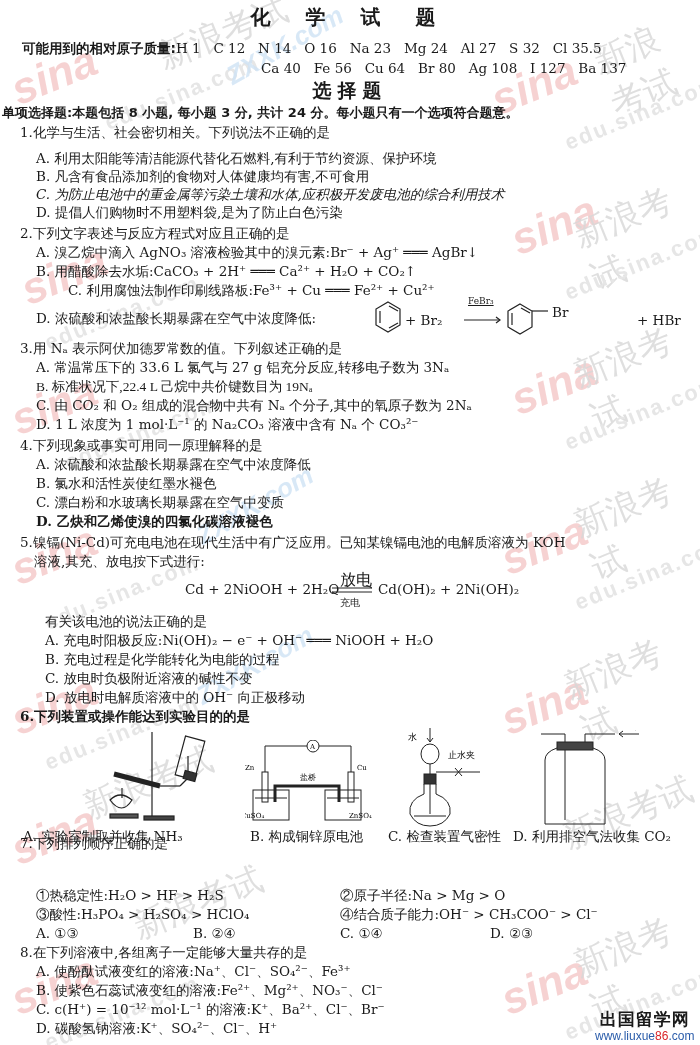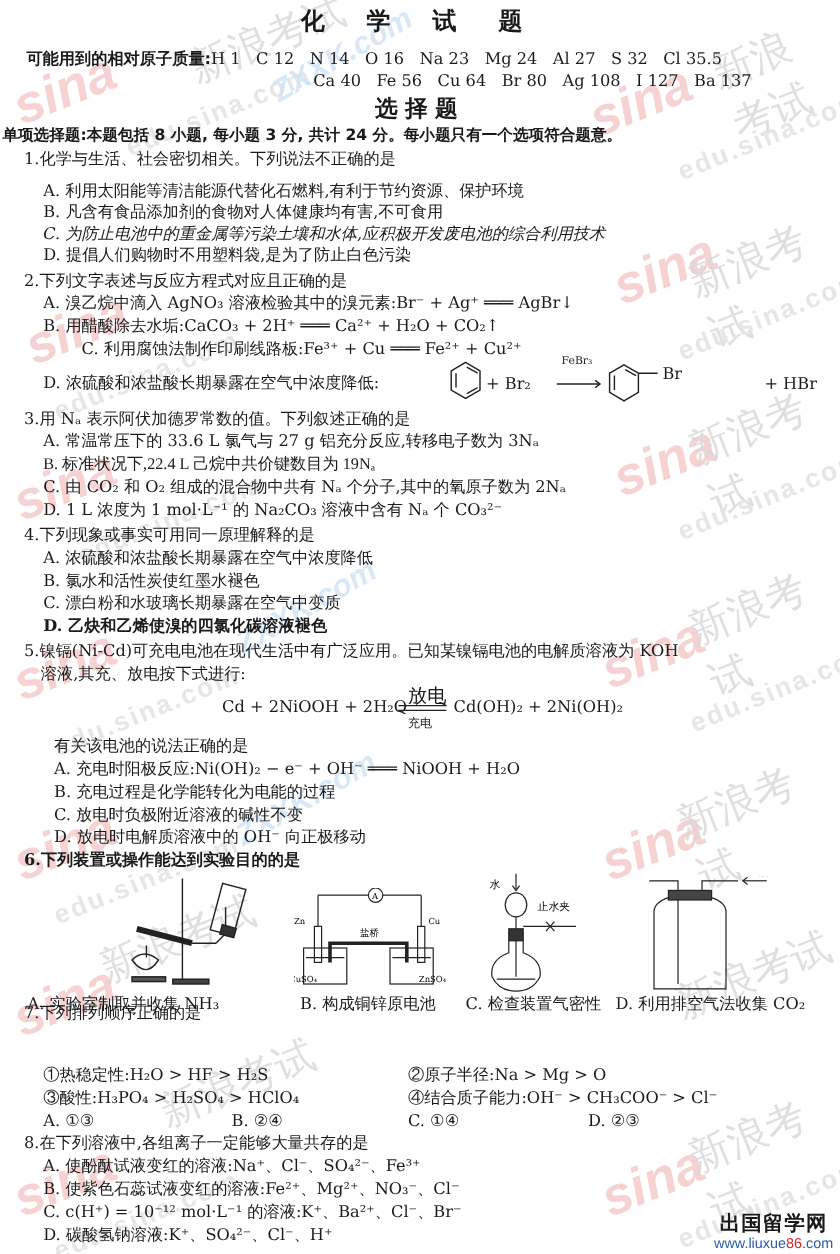--- a/index.html
+++ b/index.html
@@ -120,21 +120,21 @@
       <line x1="17" y1="30" x2="26" y2="25"></line>
       <line x1="92" y1="22" x2="128" y2="22"></line>
       <polyline points="124,19 128,22 124,25"></polyline>
       <polygon points="148,6 160,13 160,29 148,36 136,29 136,13"></polygon>
       <line x1="140" y1="15" x2="140" y2="27"></line>
       <line x1="149" y1="10" x2="158" y2="15"></line>
       <line x1="160" y1="13" x2="176" y2="13"></line>
     </g>
   </svg>
   <div class="eq" style="left:405px;top:312px;text-align:center;">+ Br₂</div>
-  <div class="eq" style="left:468px;top:296px;font-size:9px;">FeBr₃</div>
+  <div class="eq" style="left:468px;top:296px;font-size:9px;text-decoration:underline;">FeBr₃</div>
   <div class="eq" style="left:552px;top:304px;">Br</div>
   <div class="eq" style="left:593px;top:312px;margin-left:44px;">+ HBr</div>
 
   <div class="line q" style="top:340px;">
     <span>3.</span><span>用 Nₐ 表示阿伏加德罗常数的值。下列叙述正确的是</span>
   </div>
   <div class="line o" style="top:359px;">A. 常温常压下的 33.6 L 氯气与 27 g 铝充分反应,转移电子数为 3Nₐ</div>
   <div class="line o" style="top:378px;font-family:Liberation Serif, serif;">B. 标准状况下,22.4 L 己烷中共价键数目为 19Nₐ</div>
   <div class="line o" style="top:397px;">C. 由 CO₂ 和 O₂ 组成的混合物中共有 Nₐ 个分子,其中的氧原子数为 2Nₐ</div>
   <div class="line o" style="top:416px;">D. 1 L 浓度为 1 mol·L⁻¹ 的 Na₂CO₃ 溶液中含有 Nₐ 个 CO₃²⁻</div>

